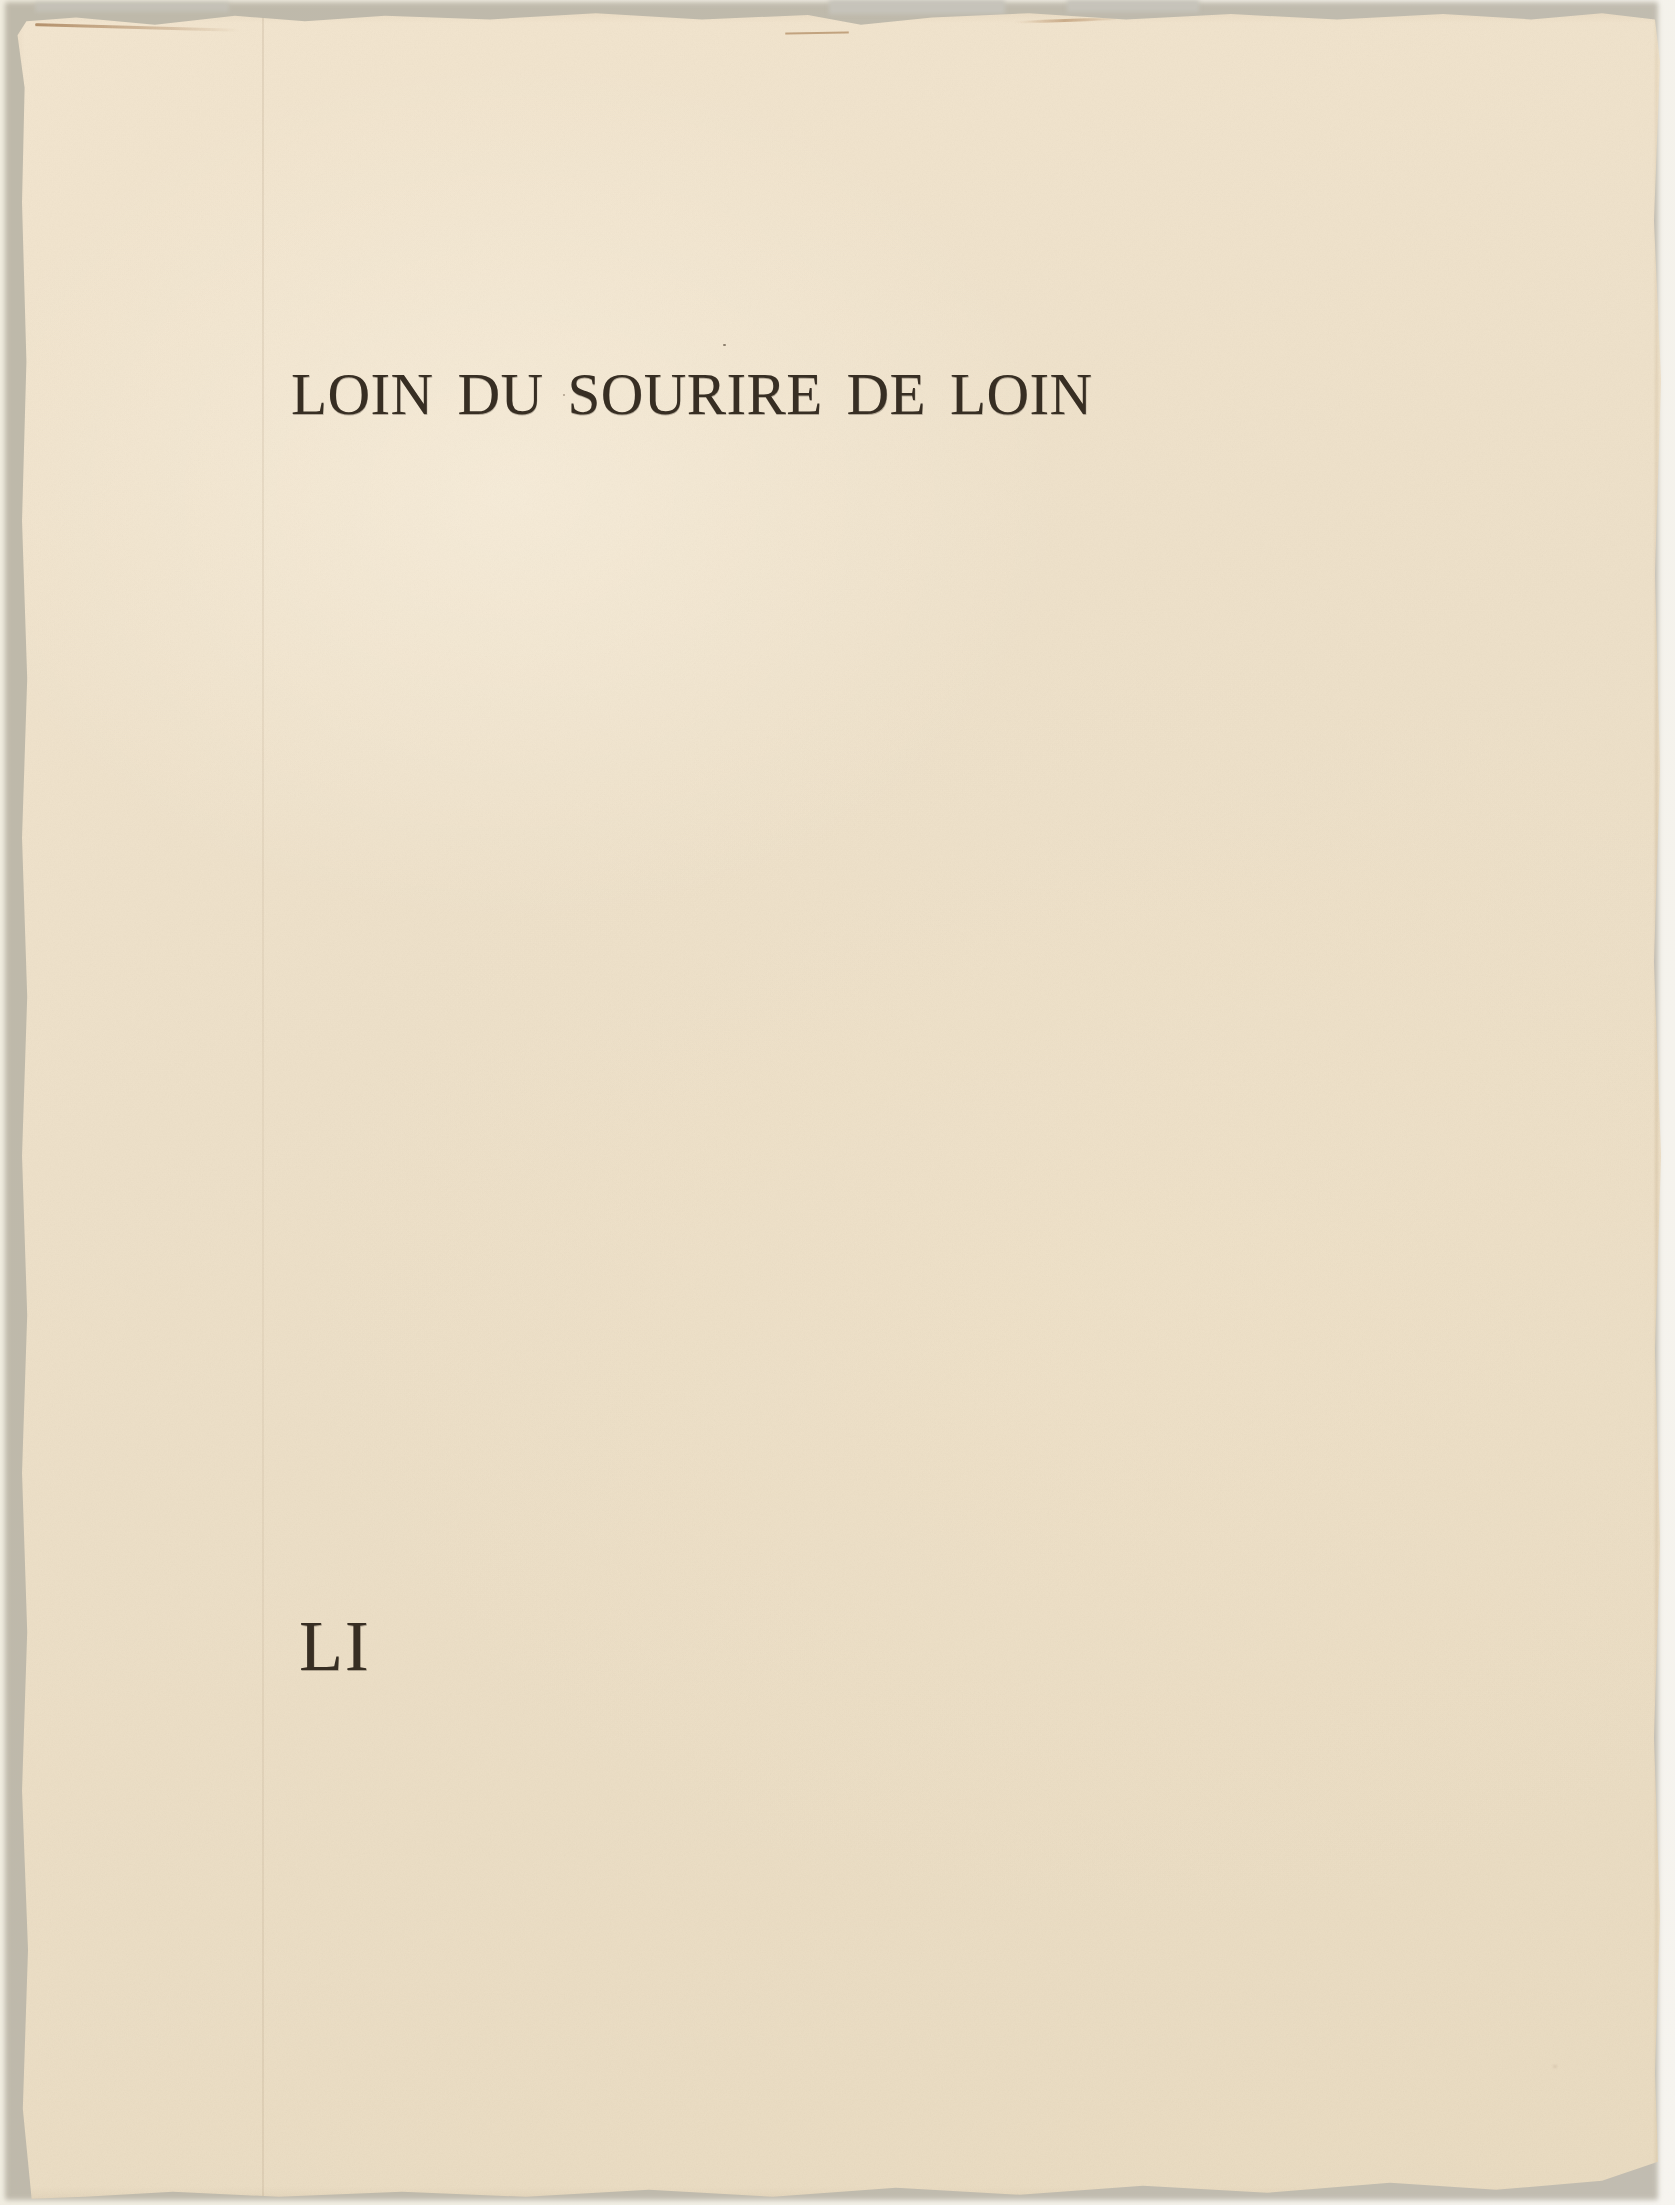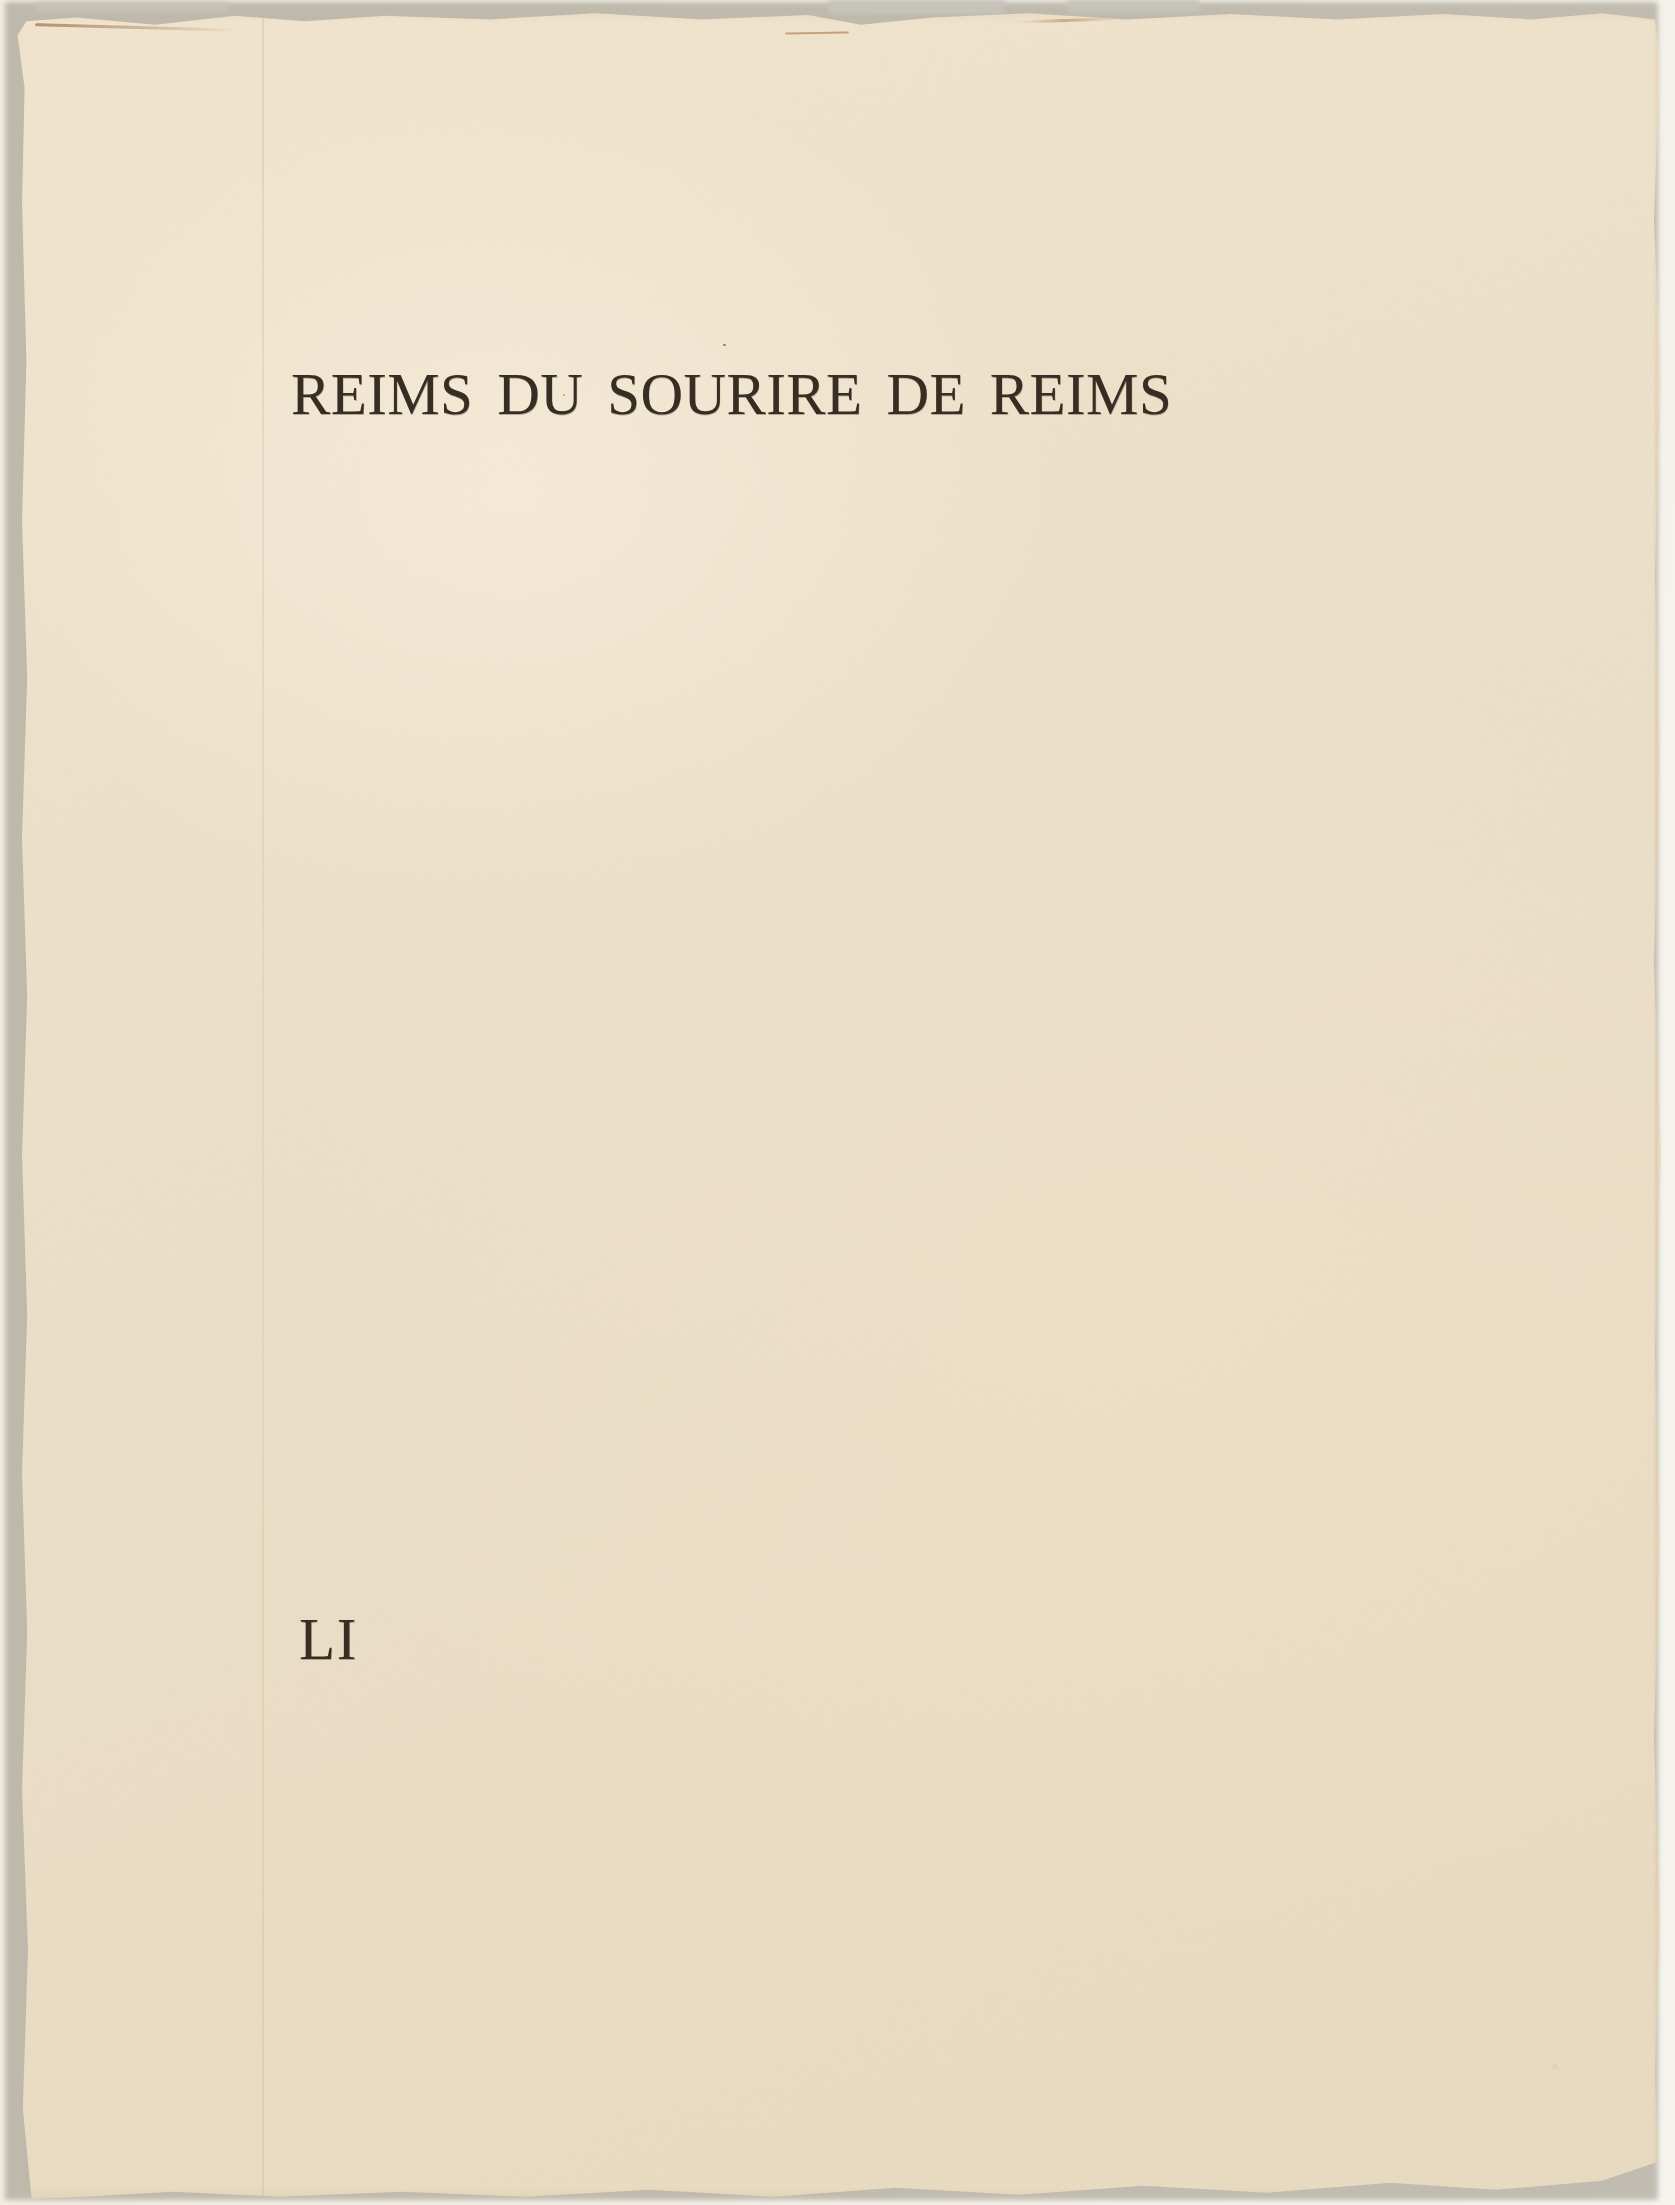--- a/index.html
+++ b/index.html
@@ -122,21 +122,21 @@
     line-height:1;
     letter-spacing:0.4px;
     word-spacing:8.8px;
     color:var(--ink);
     text-shadow:0.4px 0.5px 0.4px rgba(44,33,22,.30);
     white-space:nowrap;
   }
   .numeral{
     position:absolute;
     left:285px;top:1601px;
-    font-size:59px;
+    font-size:72px;
     line-height:1;
     letter-spacing:1.8px;
     color:var(--ink);
     text-shadow:0.4px 0.5px 0.4px rgba(44,33,22,.30);
   }
   svg.grain{
     position:absolute;inset:0;
     width:100%;height:100%;
     mix-blend-mode:multiply;
     pointer-events:none;
@@ -158,21 +158,21 @@
     <div class="right-crease"></div>
 
     <div class="stain tear"></div>
     <div class="stain m1"></div>
     <div class="stain m2"></div>
 
     <div class="speck s1"></div>
     <div class="speck s2"></div>
     <div class="speck s3"></div>
 
-    <div class="title">REIMS DU SOURIRE DE REIMS</div>
+    <div class="title">LOIN DU SOURIRE DE LOIN</div>
 
     <div class="numeral">LI</div>
 
     <svg class="grain" xmlns="http://www.w3.org/2000/svg" viewBox="0 0 1868 2482" width="1648" height="2190">
       <filter id="grainf">
         <feTurbulence type="fractalNoise" baseFrequency="0.8" numOctaves="2" stitchTiles="stitch"></feTurbulence>
         <feColorMatrix type="saturate" values="0"></feColorMatrix>
       </filter>
       <rect width="100%" height="100%" filter="url(#grainf)" opacity="0.045"></rect>
     </svg>

